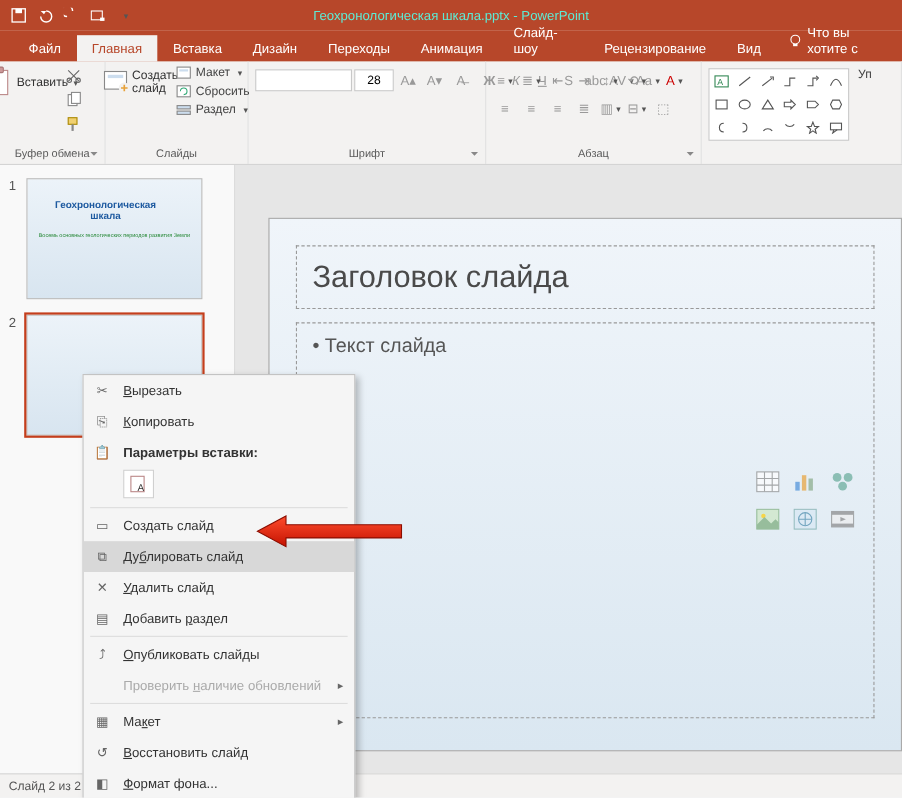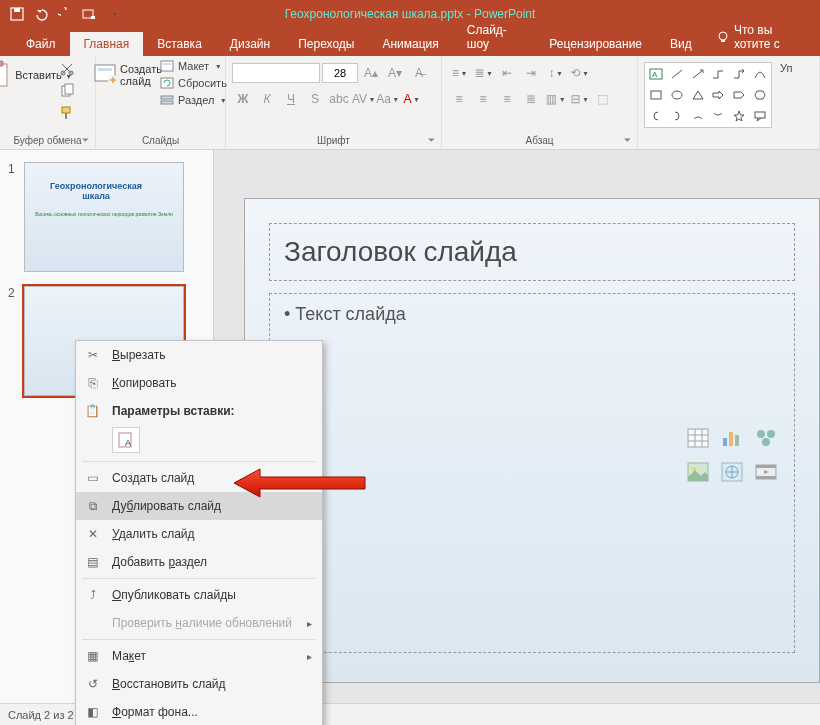--- a/index.html
+++ b/index.html
@@ -202,21 +202,21 @@
               <rect x="1" y="7" width="12" height="3" fill="#cde" stroke="#888"></rect>
             </svg>
             <span>Раздел</span>
           </div>
       </div>
     </div>
     <div class="group-label">Слайды</div>
   </div>
 
   <div class="group" style="width:216px">
-    <div class="group-body" style="flex-direction:column;gap:4px;padding-top:4px">
+    <div class="group-body" style="flex-direction:row;gap:4px;padding-top:4px">
       <div class="row">
         <input class="font-combo" disabled="" style="">
         <input class="size-combo" value="28" style="">
         <div class="font-btn">A▴</div>
         <div class="font-btn">A▾</div>
         <div class="font-btn">A̶</div>
       </div>
       <div class="row">
         <div class="font-btn" style="font-weight:bold">Ж</div>
         <div class="font-btn" style="font-style:italic">К</div>

